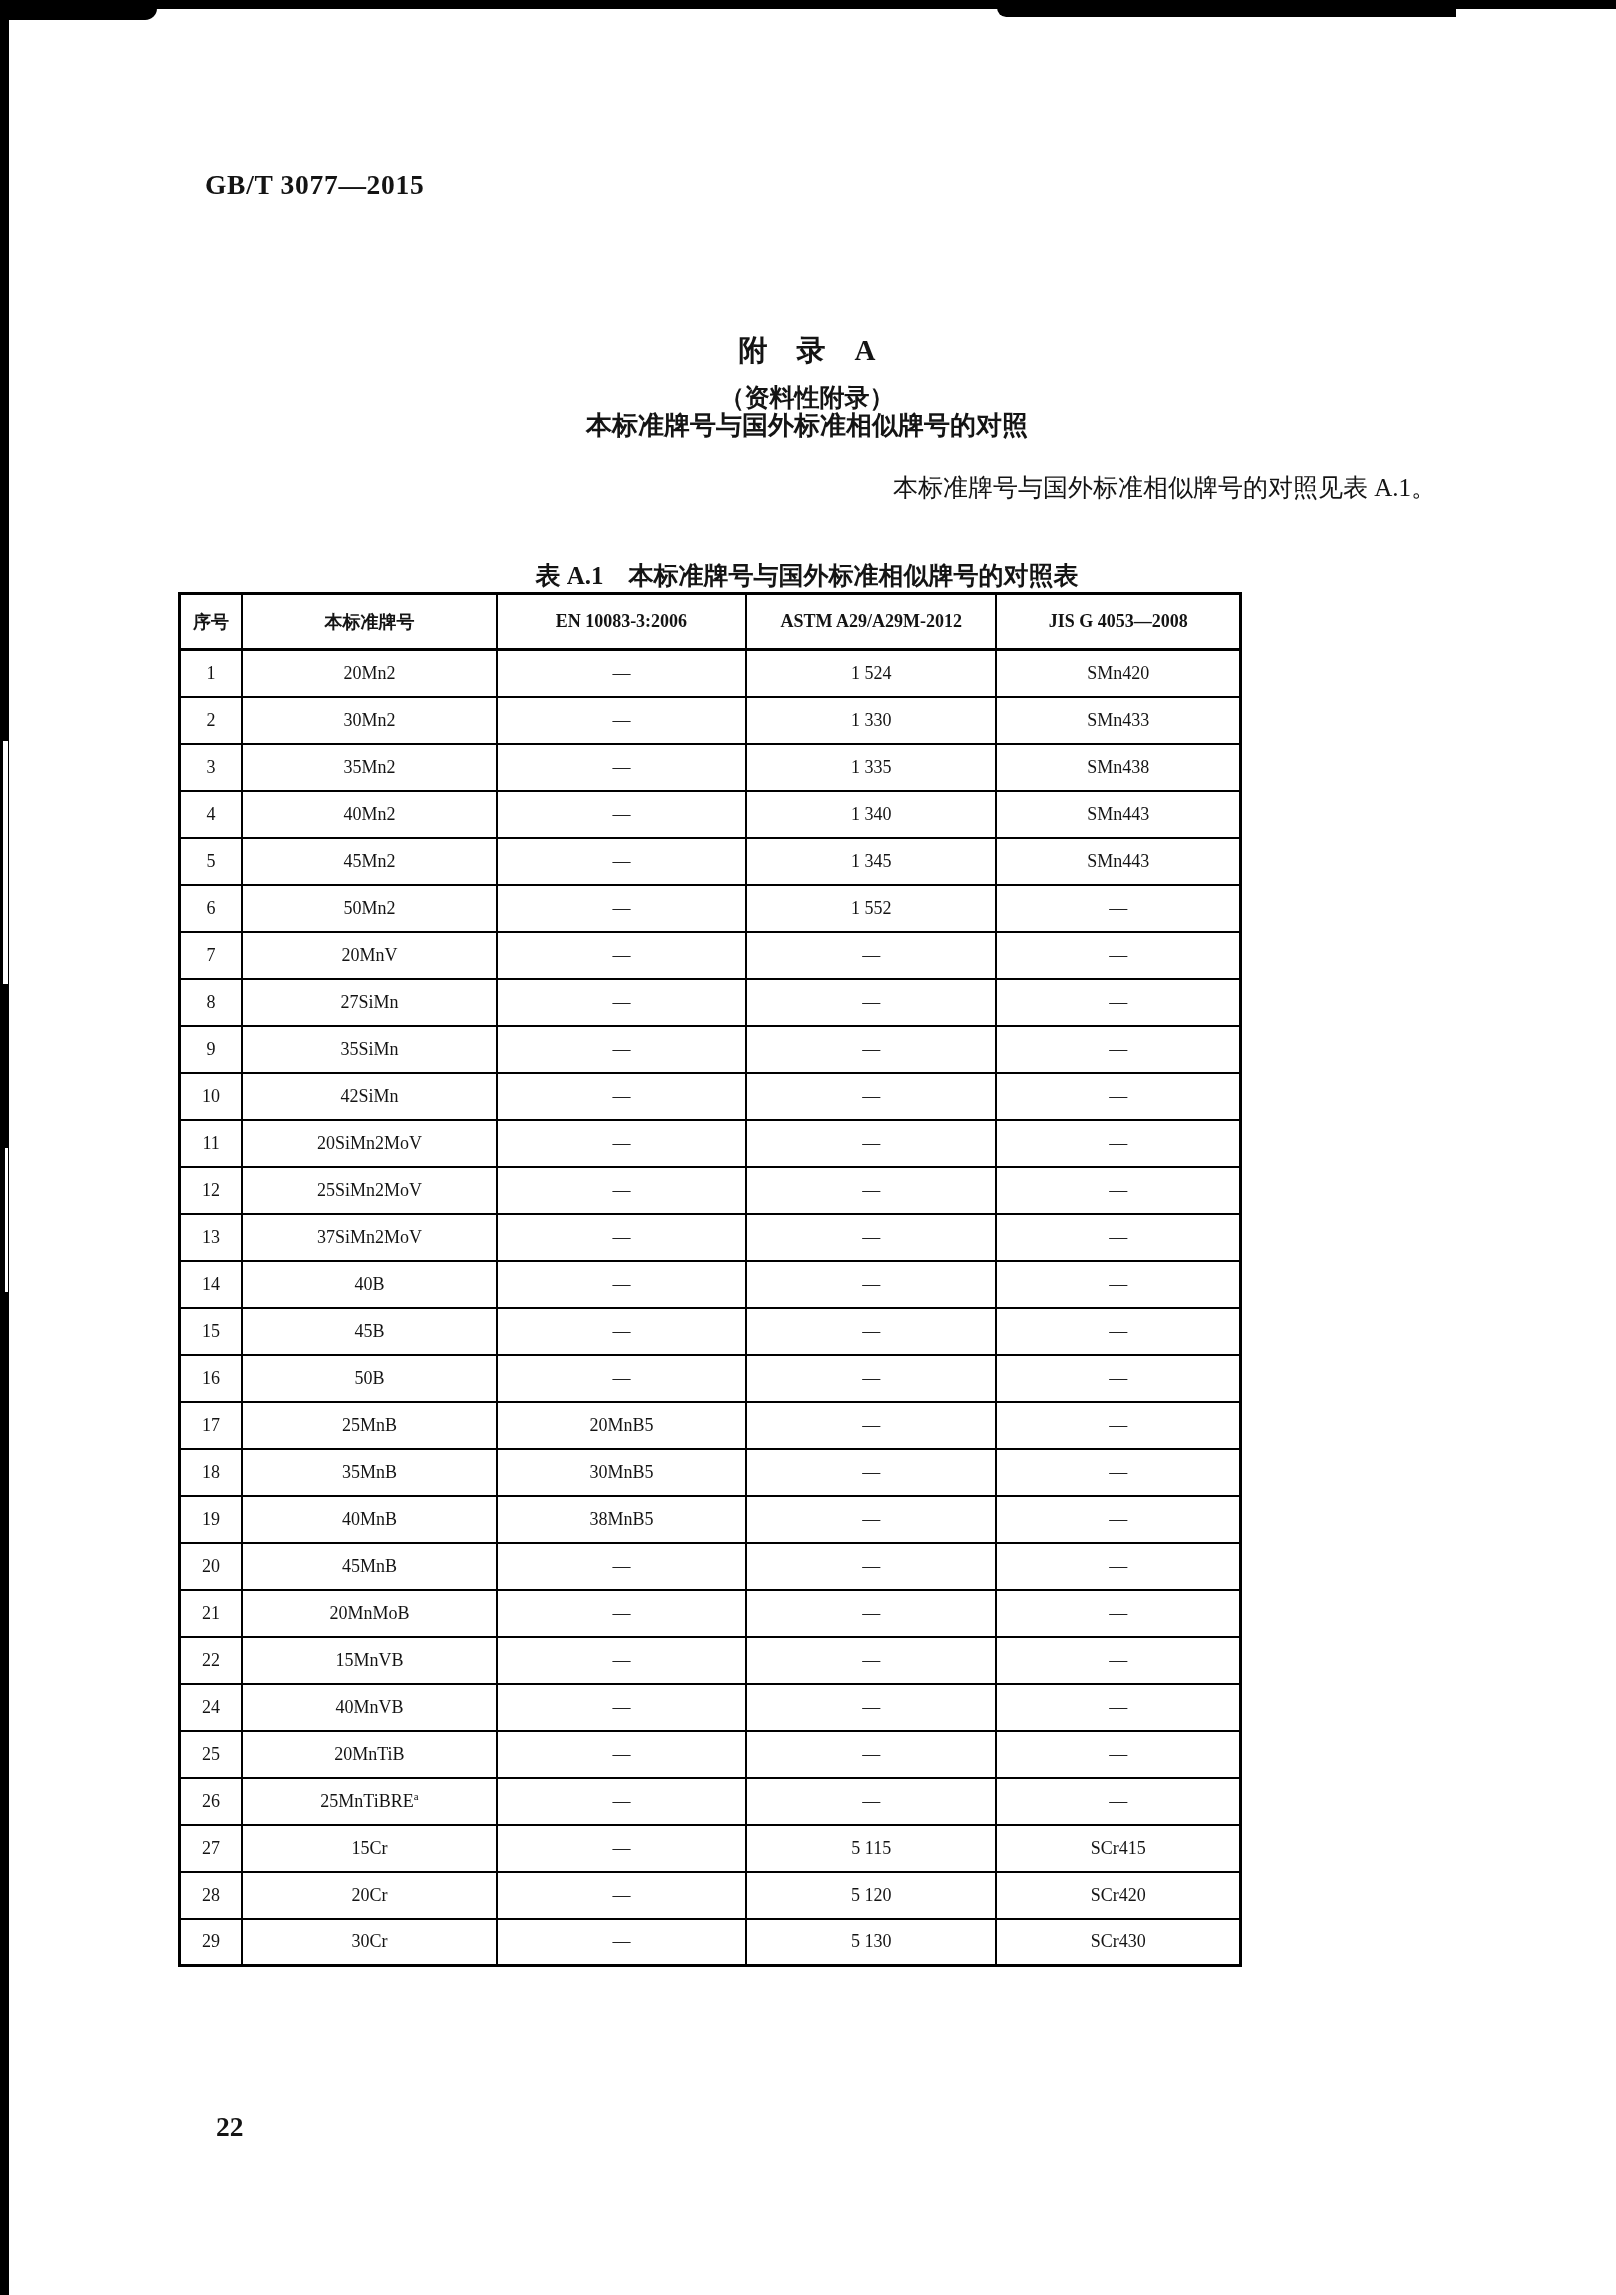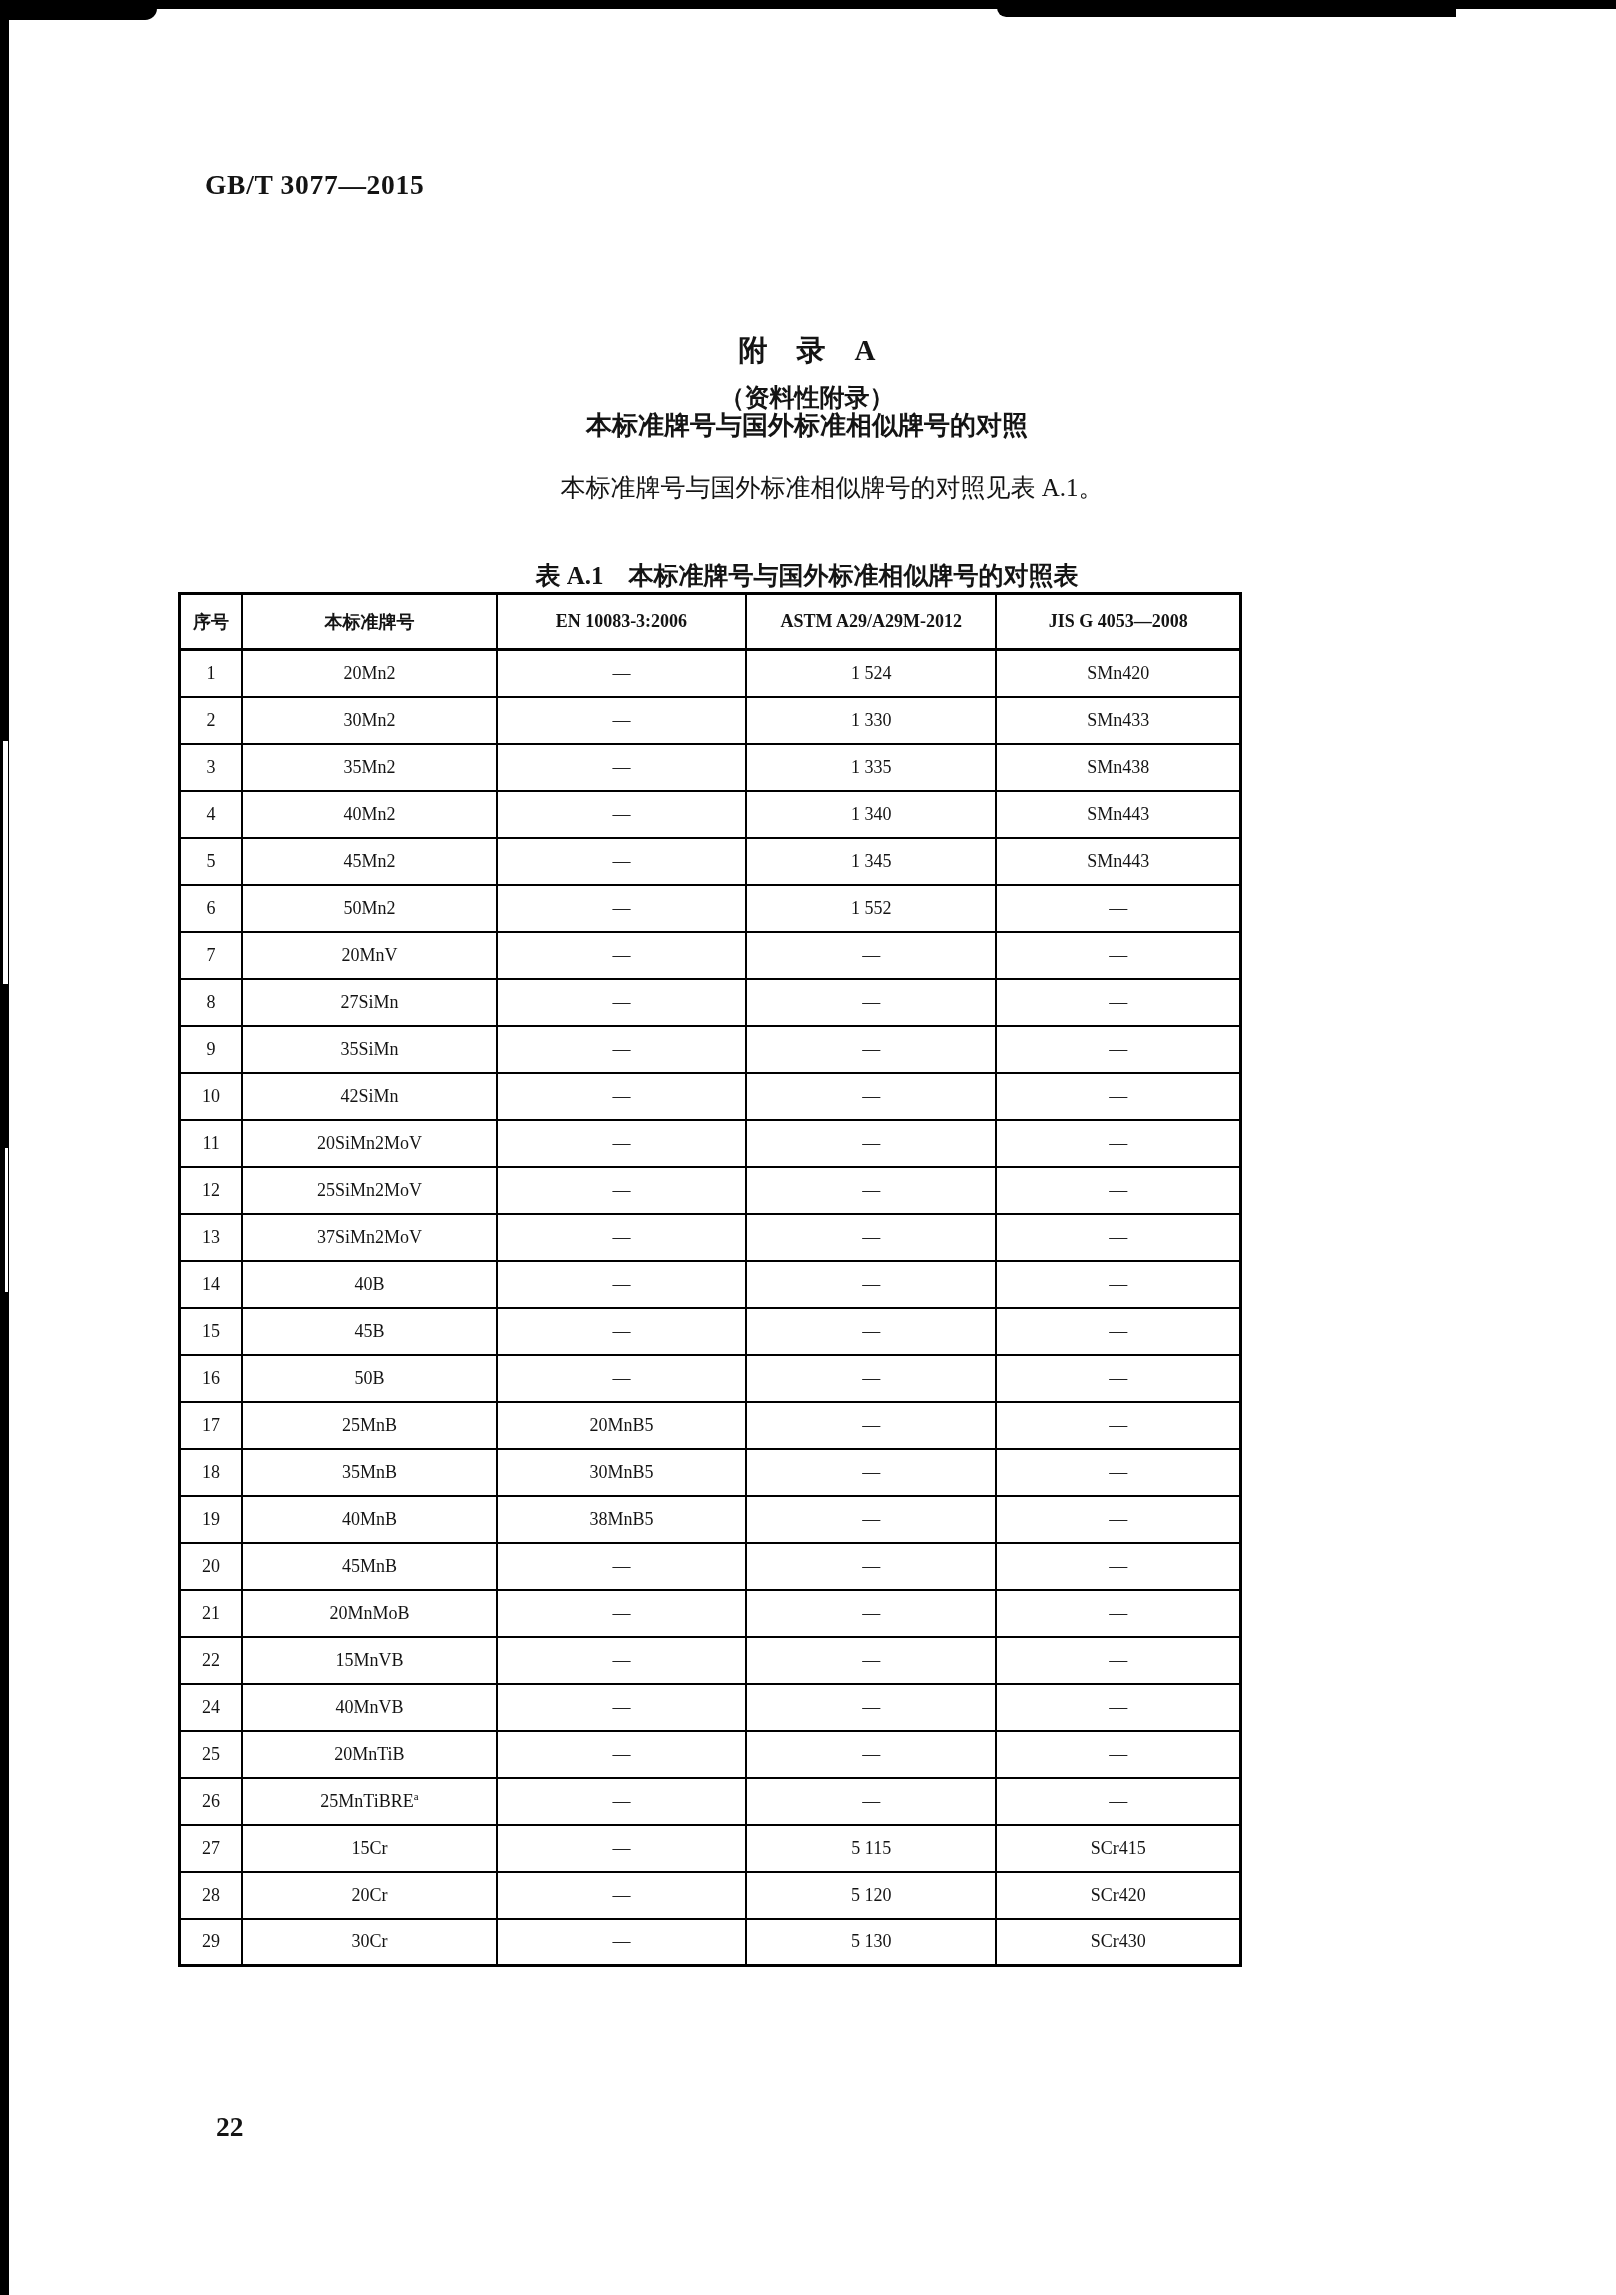--- a/index.html
+++ b/index.html
@@ -49,21 +49,21 @@
     font-size: 27.5px; font-weight: bold; letter-spacing: 0.7px;
   }
 
   .title-block { position: absolute; left: 178px; width: 1258px; text-align: center; }
   .appendix-title    { top: 331px; font-size: 29px; font-weight: bold; }
   .appendix-subtitle { top: 365px; font-size: 25px; font-weight: bold; margin-top: 16px; }
   .appendix-heading  { top: 408px; font-size: 26px; font-weight: bold; }
 
   .intro-paragraph {
     position: absolute; left: 178px; top: 471px; width: 1258px;
-    font-size: 25px; text-indent: 2em; text-align: center;
+    font-size: 25px; text-indent: 2em; text-align: right;
   }
 
   .table-caption {
     position: absolute; left: 178px; top: 531px; width: 1258px;
     text-align: center; font-size: 25px; font-weight: bold; margin-top: 28px;
   }
 
   table.grades {
     position: absolute; left: 178px; top: 592px;
     width: 1064px;

